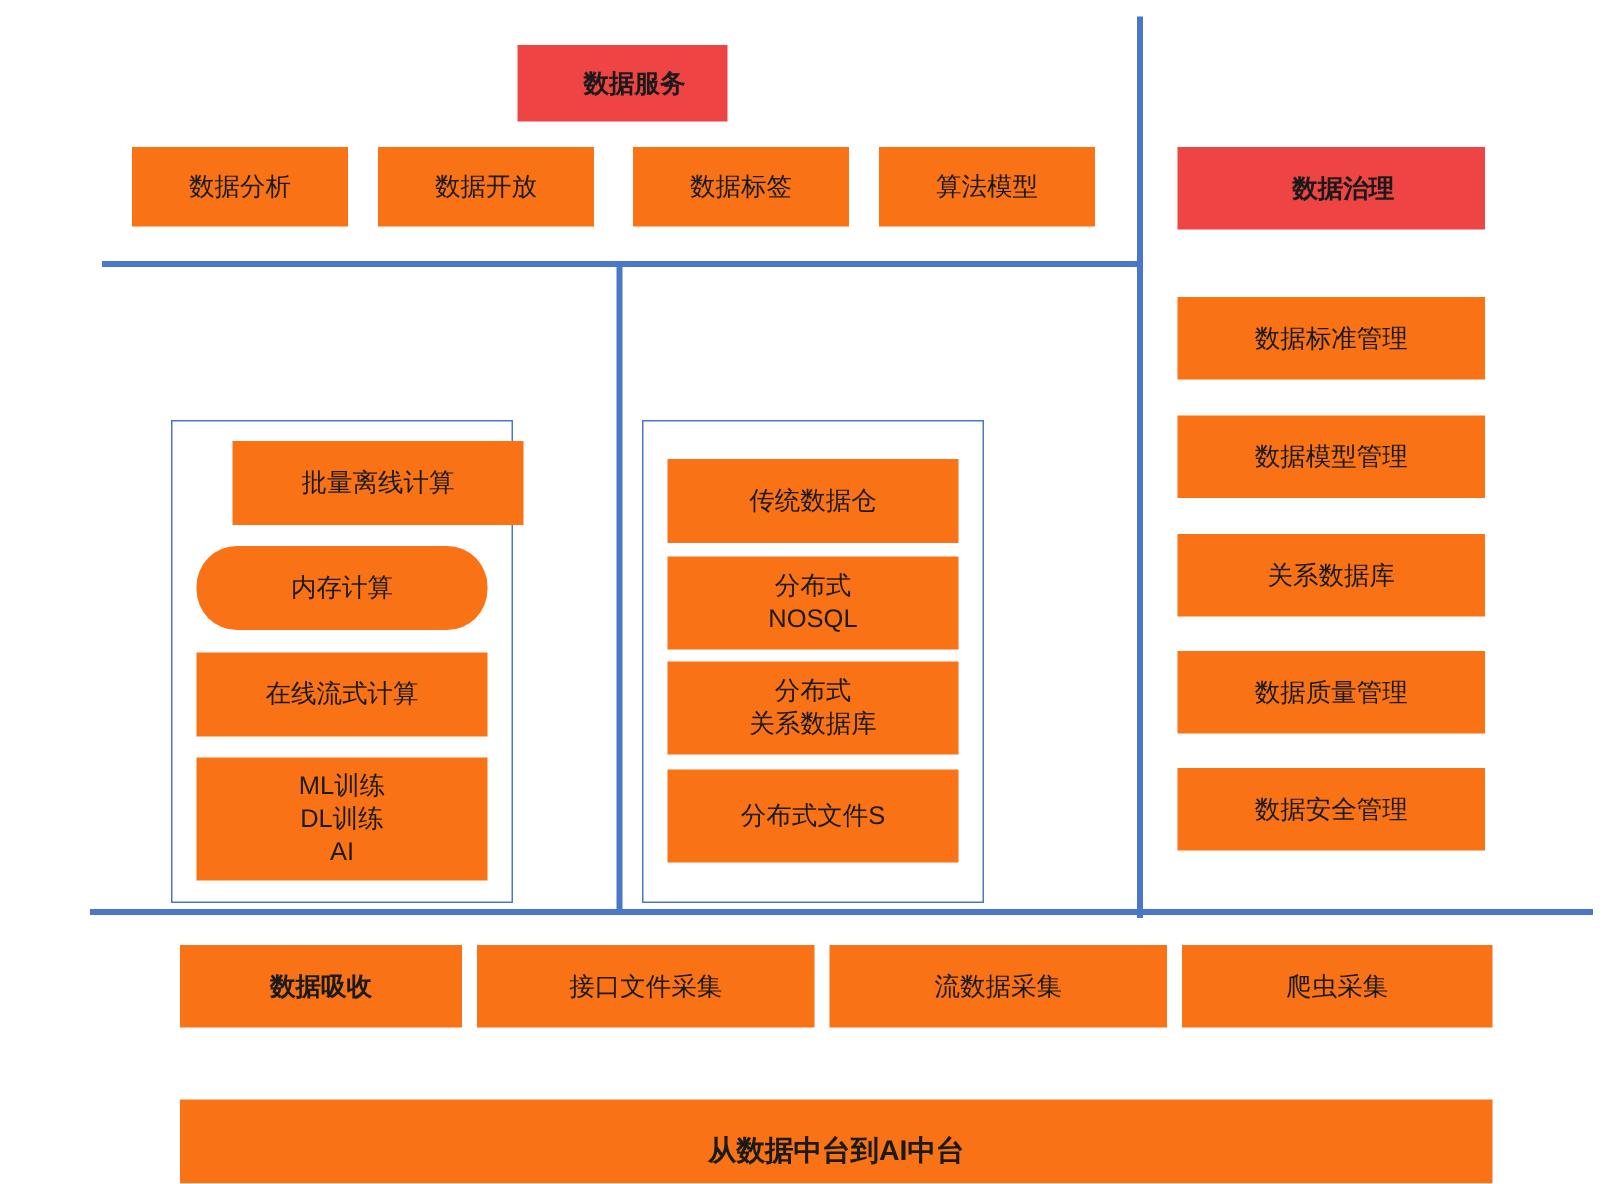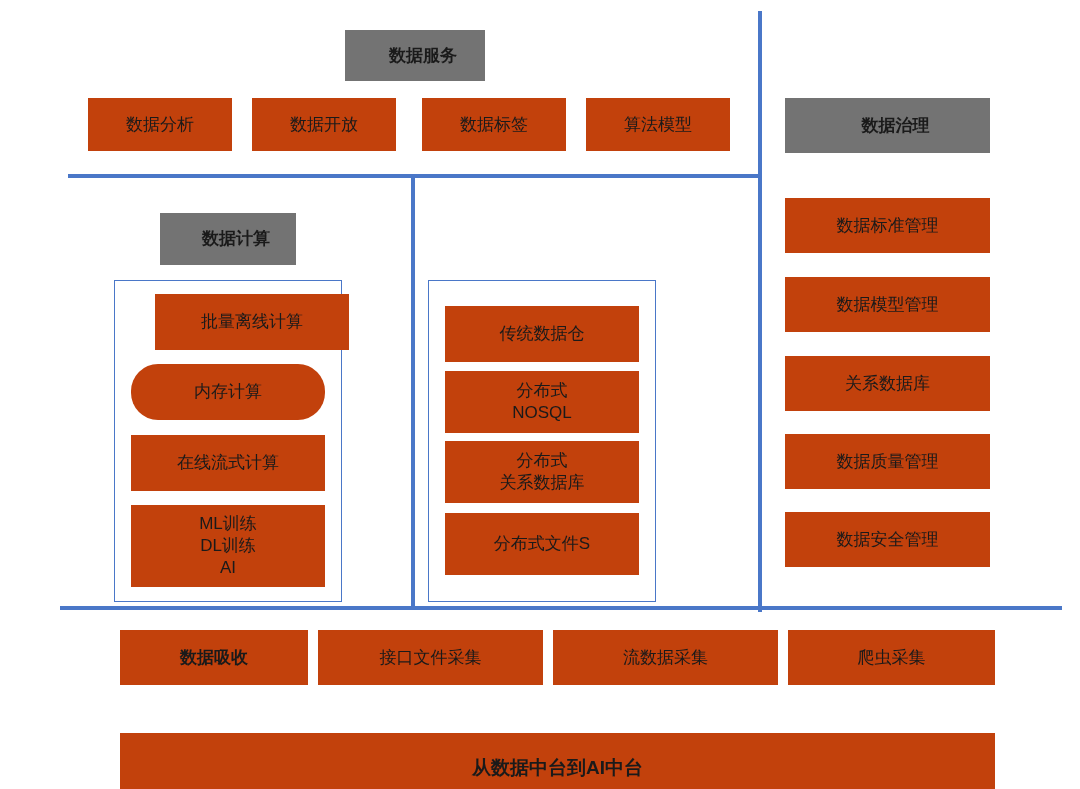--- a/index.html
+++ b/index.html
@@ -13,34 +13,34 @@
   }
   #canvas {
     position: relative;
     width: 1080px;
     height: 789px;
     background: #ffffff;
     overflow: hidden;
   }
   .box {
     position: absolute;
-    background: #c2410c;
+    background: #f97316;
     display: flex;
     align-items: center;
     justify-content: center;
     text-align: center;
     font-size: 17px;
     line-height: 1.28;
     color: #1a1a1a;
     box-sizing: border-box;
     white-space: pre-line;
     padding: 2px 4px;
   }
   .box.title {
-    background: #737373;
+    background: #ef4444;
     font-weight: bold;
     padding-left: 20px;
   }
   .box.bold {
     font-weight: bold;
   }
   .rule {
     position: absolute;
     background: #4a77c8;
   }
@@ -63,21 +63,20 @@
   <div class="rule v" style="left:411px; top:174px; height:436px;"></div>
   <div class="rule h" style="left:60px; top:606px; width:1002px;"></div>
 
   <div class="box title" style="left:345px; top:30px; width:140px; height:51px;">数据服务</div>
 
   <div class="box" style="left:88px; top:98px; width:144px; height:53px;">数据分析</div>
   <div class="box" style="left:252px; top:98px; width:144px; height:53px;">数据开放</div>
   <div class="box" style="left:422px; top:98px; width:144px; height:53px;">数据标签</div>
   <div class="box" style="left:586px; top:98px; width:144px; height:53px;">算法模型</div>
 
-  <div class="box title" style="left:160px; top:213px; width:136px; height:52px;">数据计算</div>
 
   <div class="panel" style="left:114px; top:280px; width:228px; height:322px;"></div>
 
   <div class="box" style="left:131px; top:294px; width:194px; height:56px;margin-left:24px;">批量离线计算</div>
   <div class="box" style="left:131px; top:364px; width:194px; height:56px;border-radius:27px;">内存计算</div>
   <div class="box" style="left:131px; top:435px; width:194px; height:56px;">在线流式计算</div>
   <div class="box" style="left:131px; top:505px; width:194px; height:82px;">ML训练
 DL训练
 AI</div>
 

